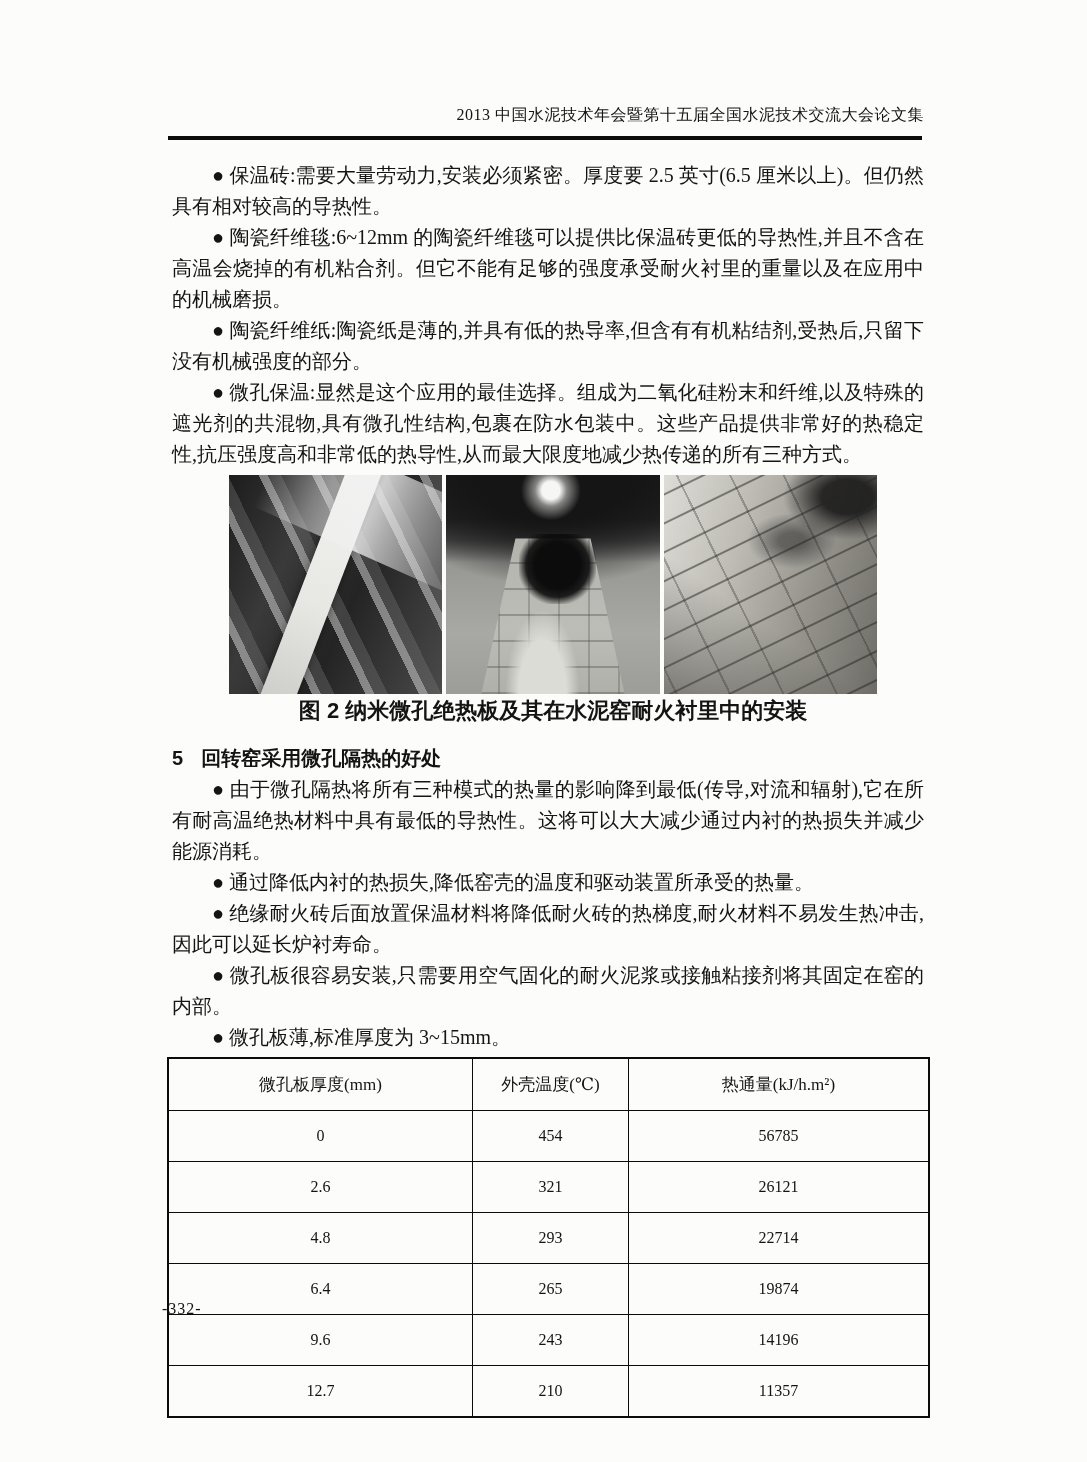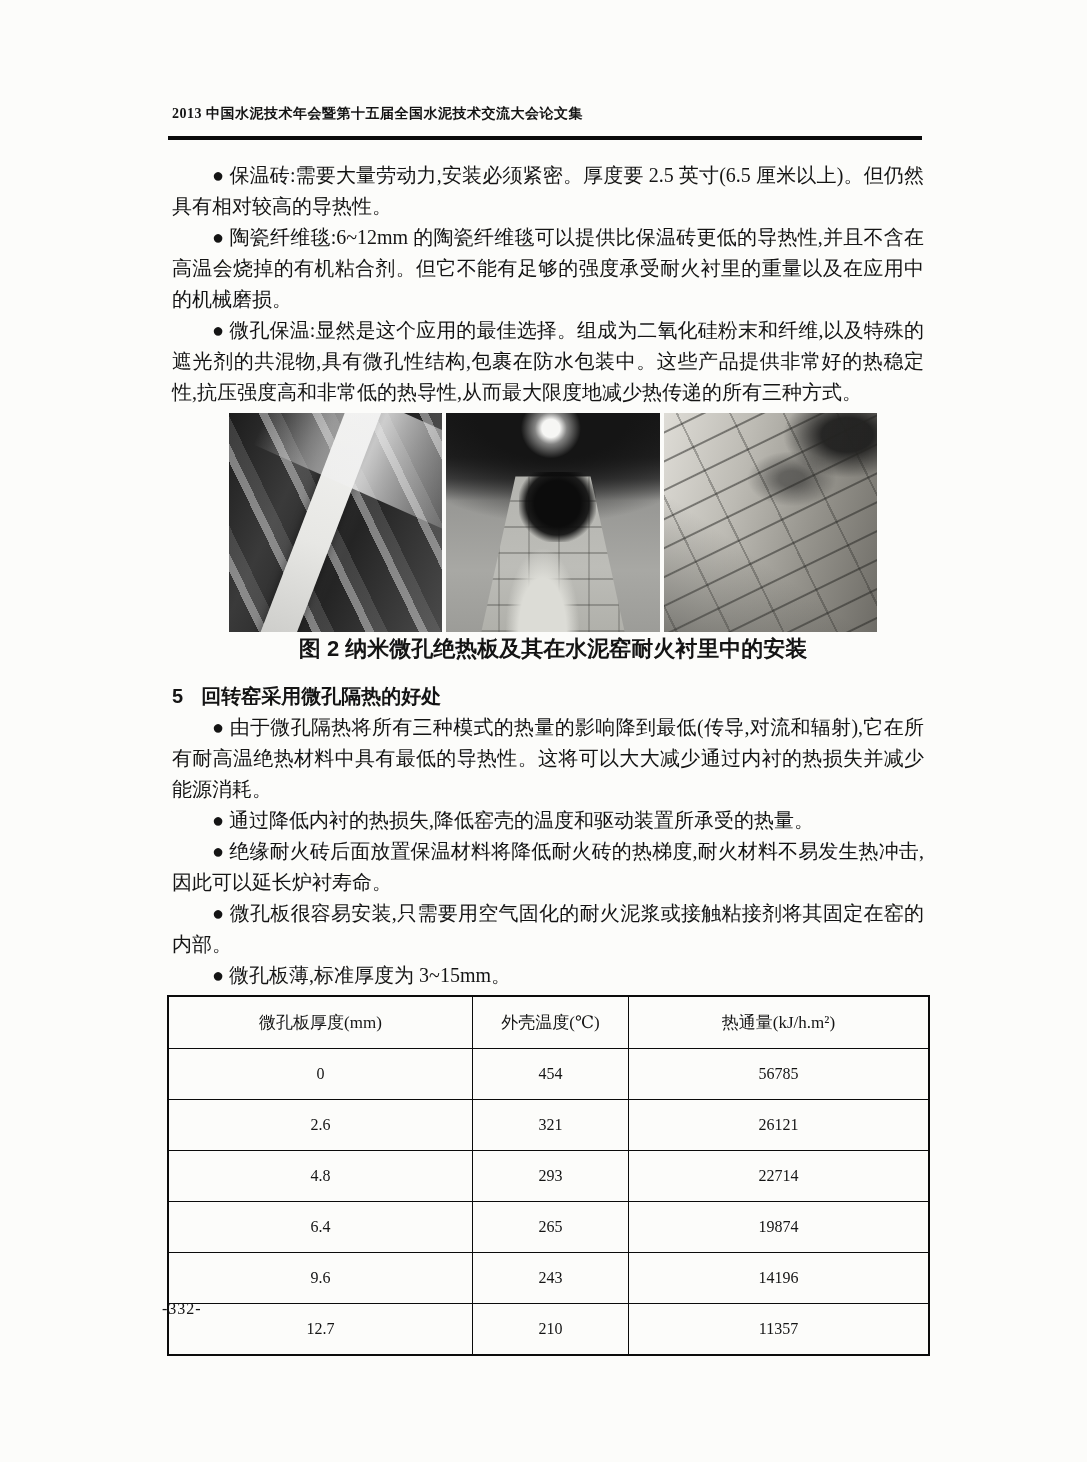--- a/index.html
+++ b/index.html
@@ -8,21 +8,21 @@
     position: relative;
     width: 1087px; height: 1462px;
     margin: 0 auto;
     background: #fcfcfa;
     color: #141414;
     font-family: "Liberation Serif", "DejaVu Serif", serif;
     overflow: hidden;
   }
   .header-title {
     position: absolute; top: 105px; left: 172px; width: 752px;
-    text-align: left; font-size: 14px; font-weight: bold; letter-spacing: 0.5px;
+    text-align: right; font-size: 16px; font-weight: normal; letter-spacing: 0.5px;
   }
   .header-rule {
     position: absolute; top: 136px; left: 168px; width: 754px; height: 4px;
     background: #0b0b0b;
   }
   .content {
     position: absolute; top: 160px; left: 172px; width: 752px;
     font-size: 20px; line-height: 31px; text-align: justify;
   }
   .para { margin: 0; text-indent: 2em; }
@@ -133,20 +133,21 @@
   <div class="header-rule"></div>
 
   <div class="content">
 
     <div>
 
         <p class="para">● 保温砖:需要大量劳动力,安装必须紧密。厚度要 2.5 英寸(6.5 厘米以上)。但仍然具有相对较高的导热性。</p>
 
         <p class="para">● 陶瓷纤维毯:6~12mm 的陶瓷纤维毯可以提供比保温砖更低的导热性,并且不含在高温会烧掉的有机粘合剂。但它不能有足够的强度承受耐火衬里的重量以及在应用中的机械磨损。</p>
 
+        <p class="para">● 陶瓷纤维纸:陶瓷纸是薄的,并具有低的热导率,但含有有机粘结剂,受热后,只留下没有机械强度的部分。</p>
 
         <p class="para">● 微孔保温:显然是这个应用的最佳选择。组成为二氧化硅粉末和纤维,以及特殊的遮光剂的共混物,具有微孔性结构,包裹在防水包装中。这些产品提供非常好的热稳定性,抗压强度高和非常低的热导性,从而最大限度地减少热传递的所有三种方式。</p>
       </div>
 
     <div class="figure">
       <div class="photo-row">
         <div class="photo photo1">
           <div class="stripes"></div>
           <div class="white-strip"></div>
           <div class="glare"></div>

